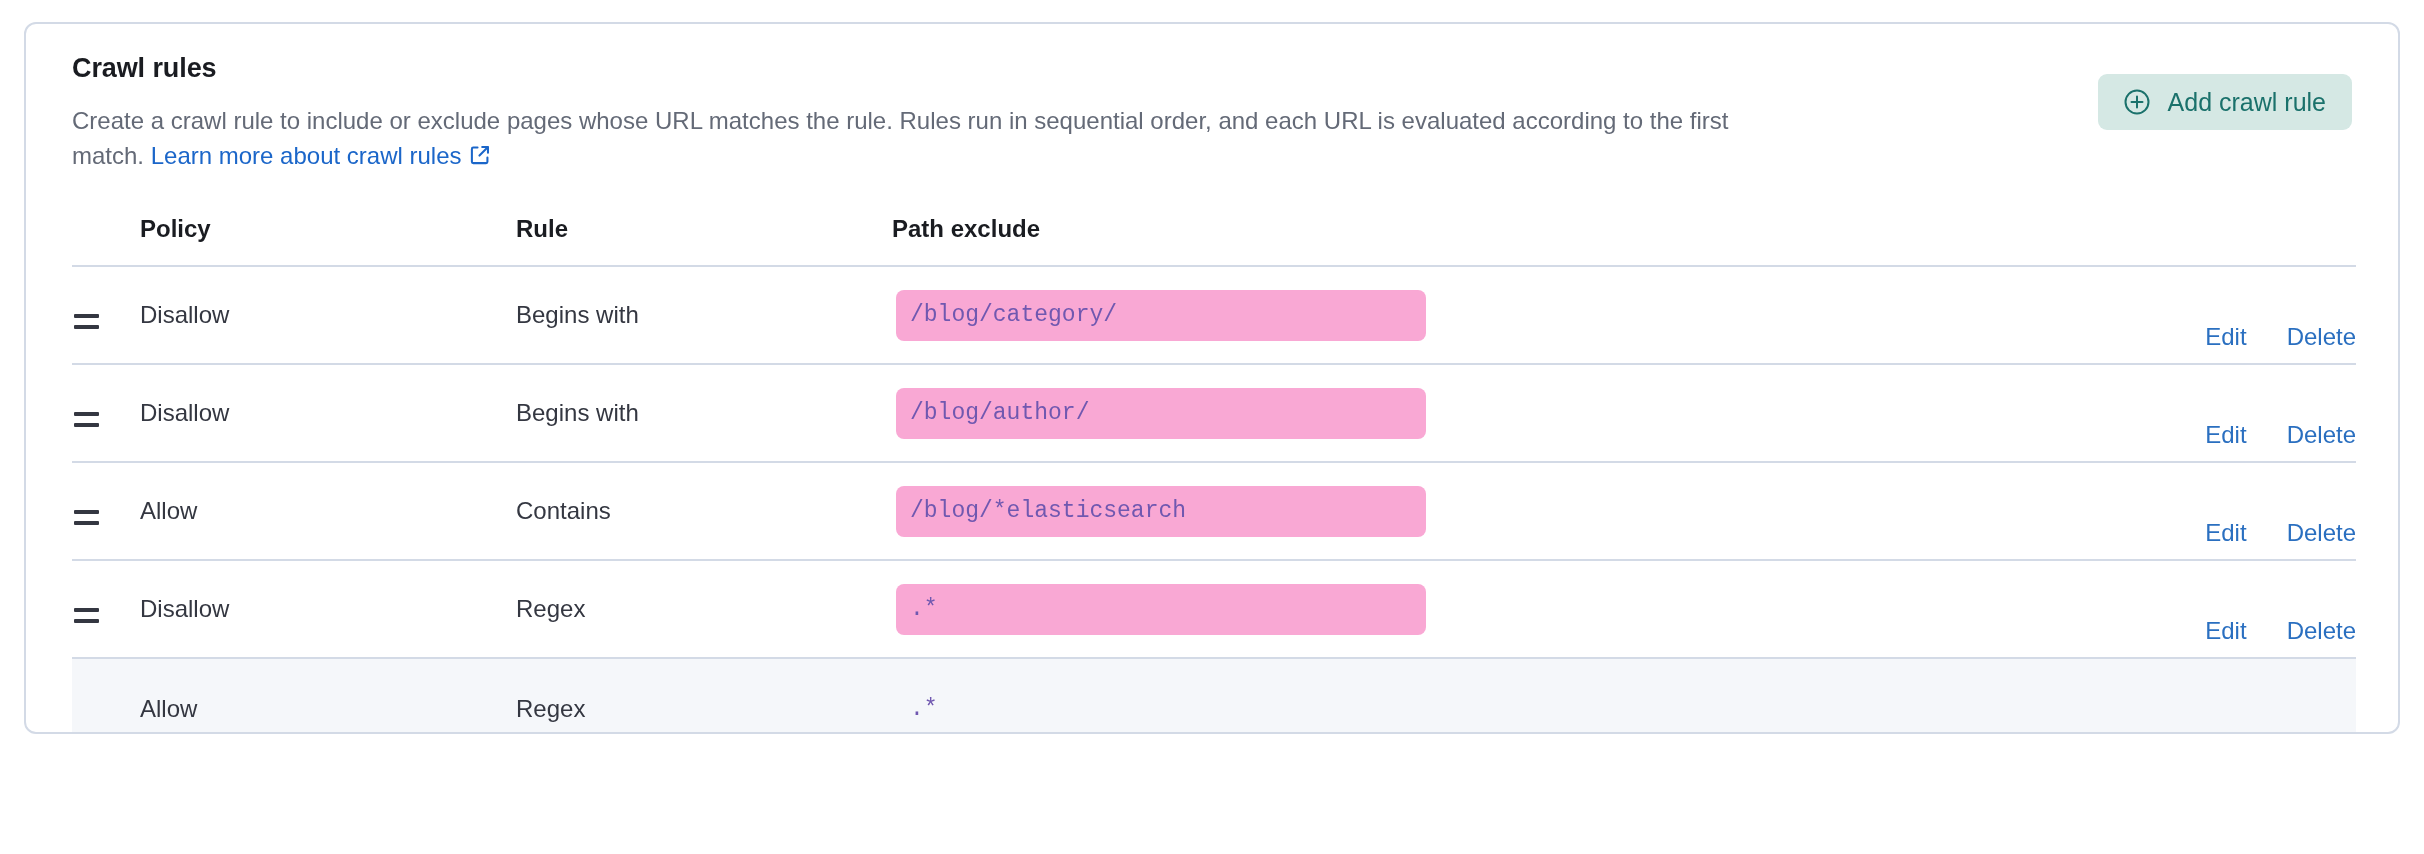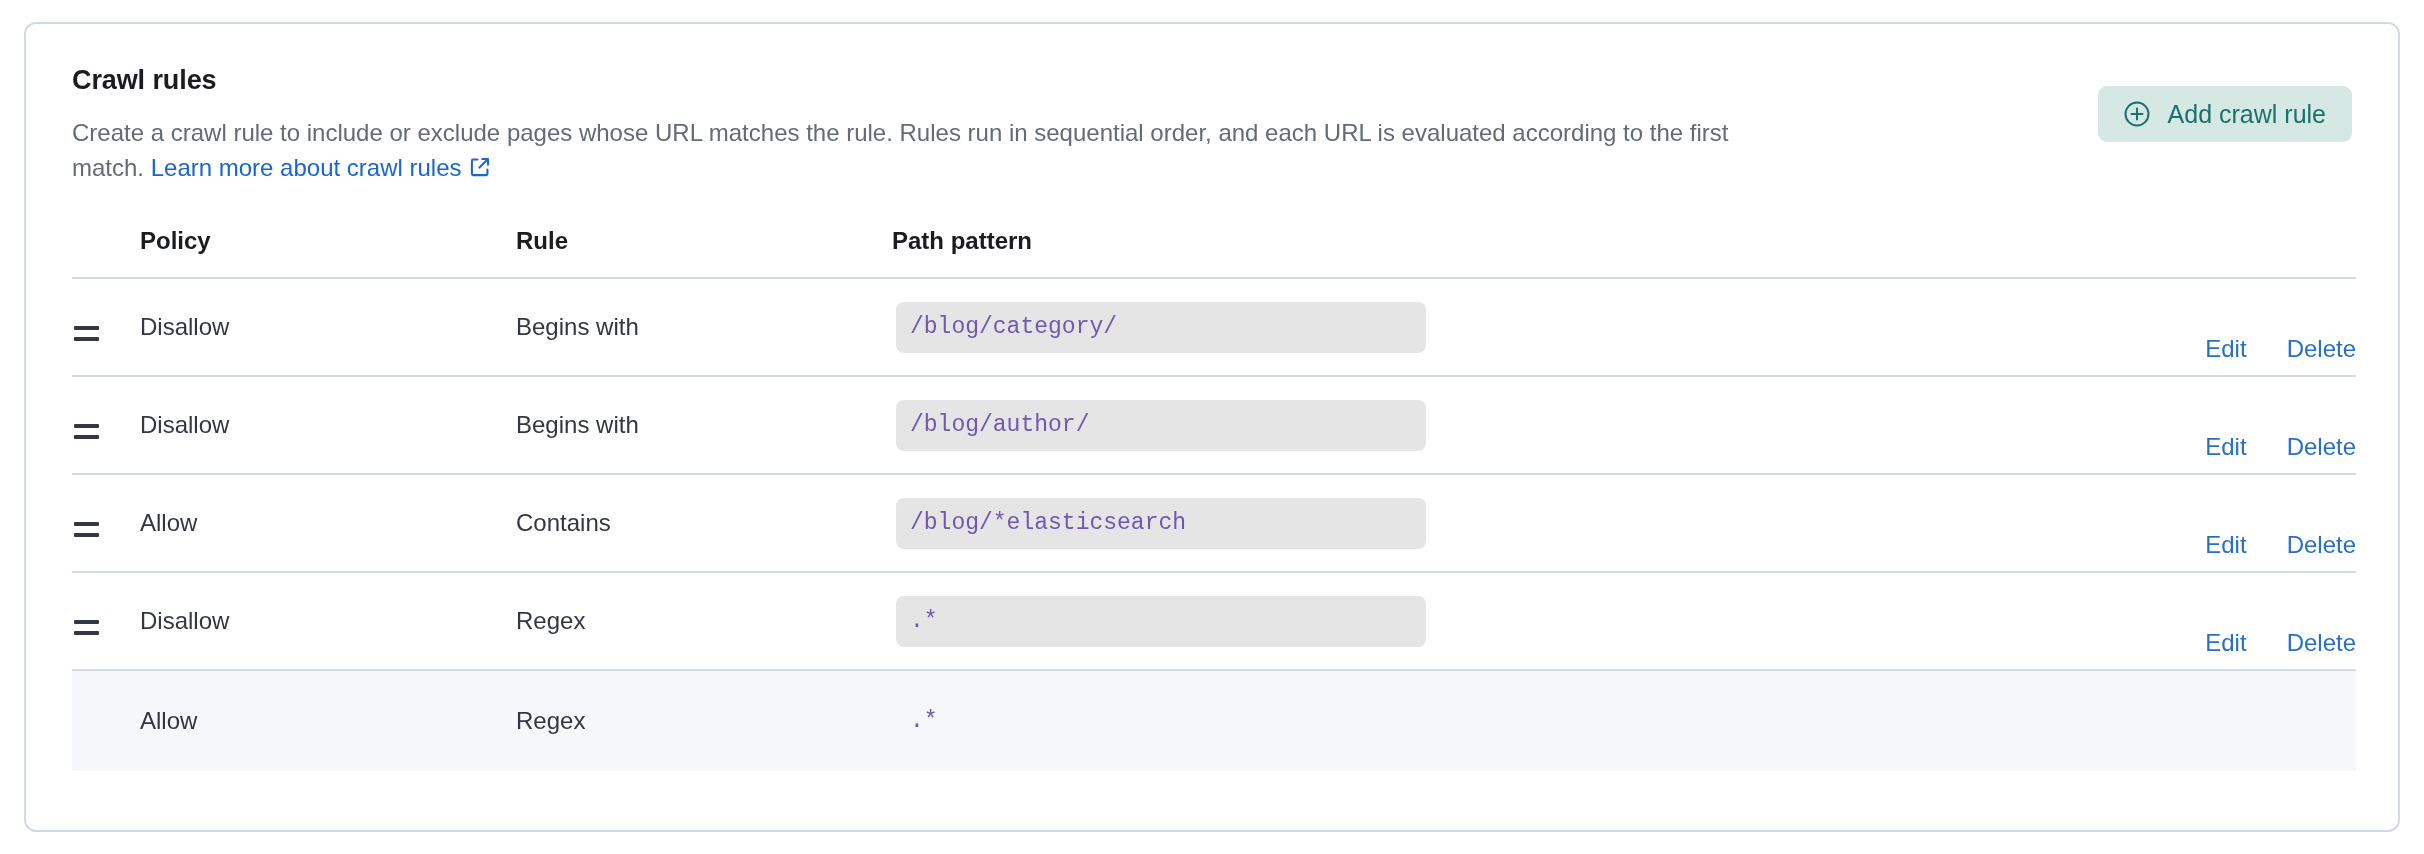--- a/index.html
+++ b/index.html
@@ -20,25 +20,25 @@
     width: 2424px;
     height: 854px;
     box-sizing: border-box;
     padding: 22px 24px 22px 24px;
   }
 
   
   .card {
     box-sizing: border-box;
     width: 2376px;
-    height: 810px;
+    height: 712px;
     border: 2px solid #D3DAE6;
     border-radius: 12px;
     background: #FFFFFF;
-    padding: 40px 46px 0 46px;
+    padding: 28px 46px 0 46px;
     position: relative;
     overflow: hidden;
   }
 
   
   .card-header {
     position: relative;
     display: block;
   }
   .card-title {
@@ -148,21 +148,21 @@
     display: block;
     width: 25px;
     height: 4px;
     background: #343741;
     border-radius: 1px;
   }
 
   .code-chip {
     display: block;
     box-sizing: border-box;
-    background: #e5e5e5;
+    background: #f9a8d4;
     border-radius: 8px;
     padding: 11px 14px;
     font-family: "Liberation Mono", monospace;
     font-size: 23px;
     line-height: 1.25;
     color: #7058B0;
     width: 530px;
     margin-left: 4px;
     white-space: pre;
     overflow: hidden;
@@ -218,21 +218,21 @@
           <col class="c-policy">
           <col class="c-rule">
           <col class="c-path">
           <col class="c-actions">
       </colgroup>
       <thead>
         <tr>
           <th class="th-handle"></th>
           <th>Policy</th>
           <th>Rule</th>
-          <th>Path pattern</th>
+          <th>Path exclude</th>
           <th class="th-actions"></th>
         </tr>
       </thead>
       <tbody>
 
         <tr>
           <td>
             <span class="drag-handle">
                 <span></span>
                 <span></span>

